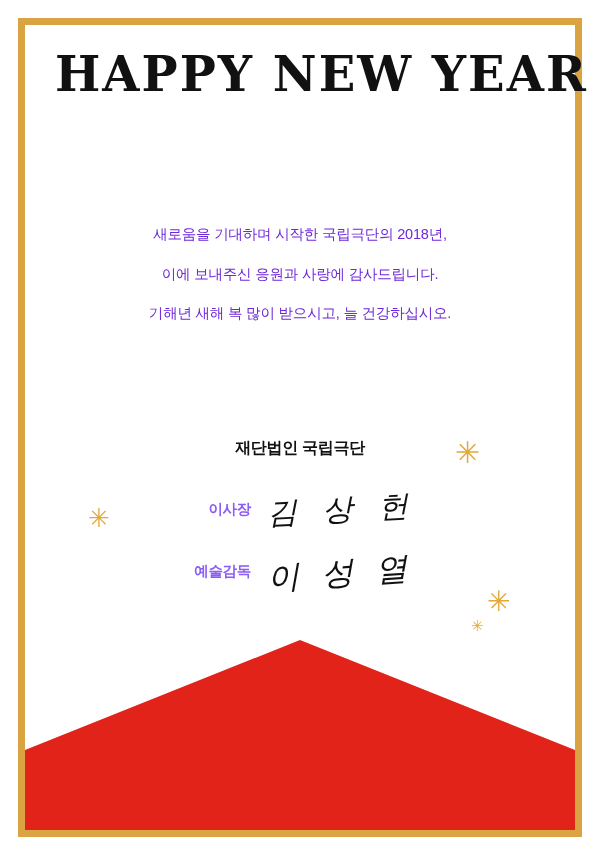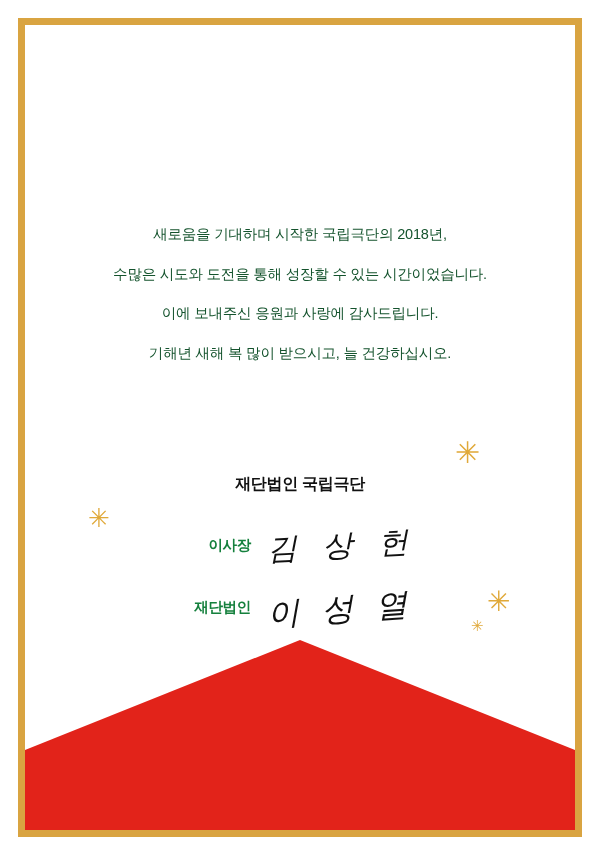--- a/index.html
+++ b/index.html
@@ -71,52 +71,51 @@
     position: absolute;
     left: 50px;
     top: 225px;
     width: 500px;
     text-align: center;
   }
   #body-copy p {
     margin: 0 0 20px 0;
     font-size: 14.5px;
     line-height: 1.35;
-    color: #14532d;
+    color: #6d28d9;
     letter-spacing: -0.2px;
   }
   #body-copy p:last-child { margin-bottom: 1px; }
 
   
   #signature-block {
     position: absolute;
     left: 0;
     top: 438px;
     width: 600px;
     text-align: center;
   }
   #org-name {
     font-size: 16px;
     font-weight: 700;
     color: #111111;
     letter-spacing: -0.3px;
     margin-bottom: 22px;
-    margin-top: 36px;
   }
   .sig-row {
     display: flex;
     align-items: center;
     justify-content: center;
     margin-bottom: 6px;
     height: 56px;
   }
   .sig-title {
     font-size: 14.5px;
     font-weight: 600;
-    color: #15803d;
+    color: #8b5cf6;
     width: 88px;
     text-align: right;
     padding-right: 16px;
     letter-spacing: -0.3px;
   }
   .sig-mark {
     width: 170px;
     text-align: left;
     font-family: "DejaVu Serif", "Liberation Serif", serif;
     font-size: 30px;
@@ -146,39 +145,39 @@
   #sparkle-4 { left: 471px; top: 618px; font-size: 15px; }
 </style>
 </head>
 <body>
 
 <div id="card">
 
   <div id="gold-frame"></div>
 
   <div id="headline">
+    <div class="line first">HAPPY NEW YEAR</div>
   </div>
 
   <div id="body-copy">
     <p>새로움을 기대하며 시작한 국립극단의 2018년,</p>
-    <p>수많은 시도와 도전을 통해 성장할 수 있는 시간이었습니다.</p>
     <p>이에 보내주신 응원과 사랑에 감사드립니다.</p>
     <p>기해년 새해 복 많이 받으시고, 늘 건강하십시오.</p>
   </div>
 
   <div id="signature-block">
     <div id="org-name">재단법인 국립극단</div>
 
     <div class="sig-row first">
       <div class="sig-title">이사장</div>
       <div class="sig-mark">김 상 헌</div>
     </div>
 
     <div class="sig-row second">
-      <div class="sig-title">재단법인</div>
+      <div class="sig-title">예술감독</div>
       <div class="sig-mark">이 성 열</div>
     </div>
   </div>
 
   <span class="sparkle" id="sparkle-1">✳</span>
   <span class="sparkle" id="sparkle-2">✳</span>
   <span class="sparkle" id="sparkle-3">✳</span>
   <span class="sparkle" id="sparkle-4">✳</span>
 
   <div id="red-shape">

